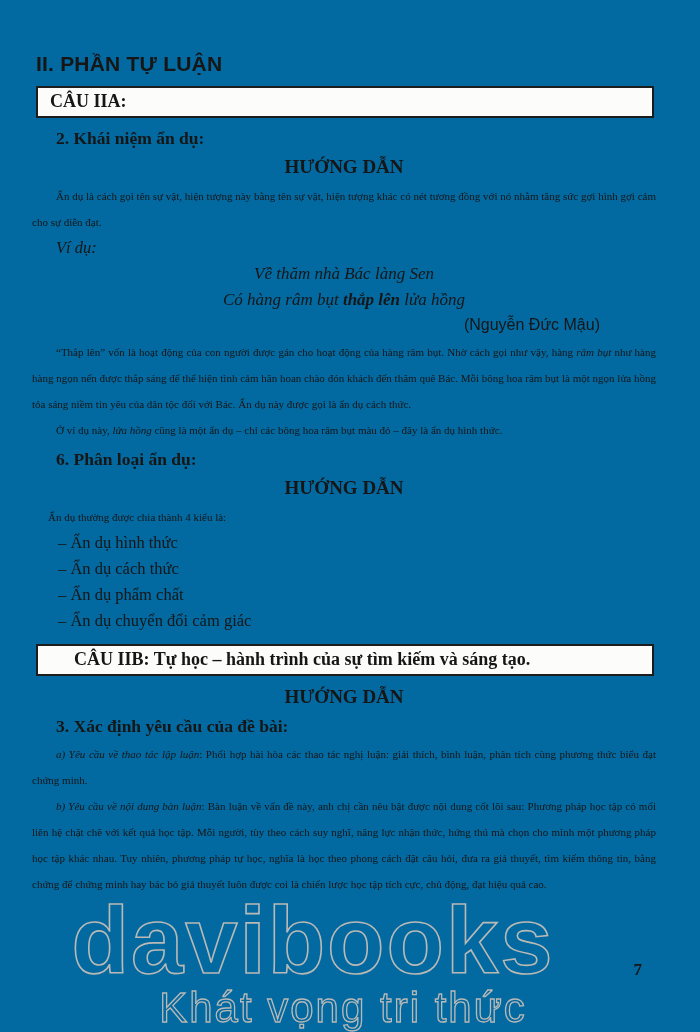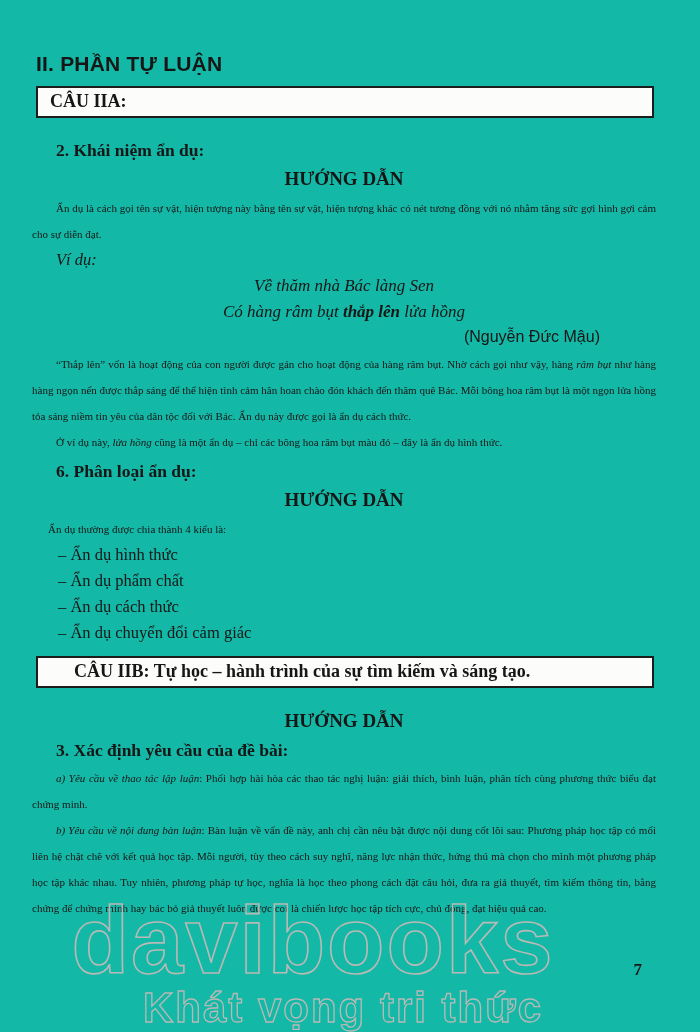--- a/index.html
+++ b/index.html
@@ -1,38 +1,38 @@
 <!DOCTYPE html>
 <html lang="vi"><head>
 <meta charset="utf-8">
 <style>
   html,body{margin:0;padding:0;}
   body{background:#e9e9e7;}
   .page{
     position:relative;
     width:700px;height:1032px;
     margin:0 auto;
-    background:#14b8a6;
+    background:#0369a1;
     box-sizing:border-box;
     padding:52px 44px 0 32px;
     font-family:"Liberation Serif", serif;
     color:#161616;
     overflow:hidden;
   }
   .section-heading{
     font-family:"Liberation Sans", sans-serif;
     font-weight:bold;
     font-size:21px;
     letter-spacing:.2px;
     margin:0 0 10px 4px;
   }
   .title-box{
     border:2px solid #1c1c1c;
     box-sizing:border-box;
-    margin:0 2px 20px 4px;
+    margin:0 2px 8px 4px;
     padding:3px 12px 4px 12px;
     font-weight:bold;
     font-size:18px;
     background:#fcfcfa;
   }
   .sub-heading{
     font-weight:bold;
     font-size:17.5px;
     margin:4px 0 2px 0;
     text-indent:24px;
@@ -101,21 +101,21 @@
     font-size:94px;
     font-weight:bold;
     letter-spacing:2px;
     color:transparent;
     -webkit-text-stroke:1.6px #b9b9b6;
     line-height:86px;
     margin-right:60px;
   }
   .watermark .wm-tagline{
     font-size:42px;
-    font-weight:bold;
+    font-weight:normal;
     color:transparent;
     -webkit-text-stroke:1.3px #b9b9b6;
     line-height:44px;
     margin-top:2px;
     letter-spacing:2px;
   }
 </style>
 </head>
 <body>
 
@@ -144,22 +144,22 @@
   <p class="body"><span>Ở ví dụ này, </span><em>lửa hồng</em><span> cũng là một ẩn dụ – chỉ các bông hoa râm bụt màu đỏ – đây là ẩn dụ hình thức.</span></p>
 
   <div class="sub-heading">6. Phân loại ẩn dụ:</div>
 
   <div class="guide">HƯỚNG DẪN</div>
 
   <p class="body" style="text-indent:16px;">Ẩn dụ thường được chia thành 4 kiểu là:</p>
 
   <div class="type-list">
     <div class="type-item">– Ẩn dụ hình thức</div>
+    <div class="type-item">– Ẩn dụ cách thức</div>
     <div class="type-item">– Ẩn dụ phẩm chất</div>
-    <div class="type-item">– Ẩn dụ cách thức</div>
     <div class="type-item">– Ẩn dụ chuyển đổi cảm giác</div>
   </div>
 
   <div class="title-box iib-box">
     <span>CÂU IIB: Tự học – hành trình của sự tìm kiếm và sáng tạo.</span>
   </div>
 
   <div class="guide">HƯỚNG DẪN</div>
 
   <div class="sub-heading">3. Xác định yêu cầu của đề bài:</div>

